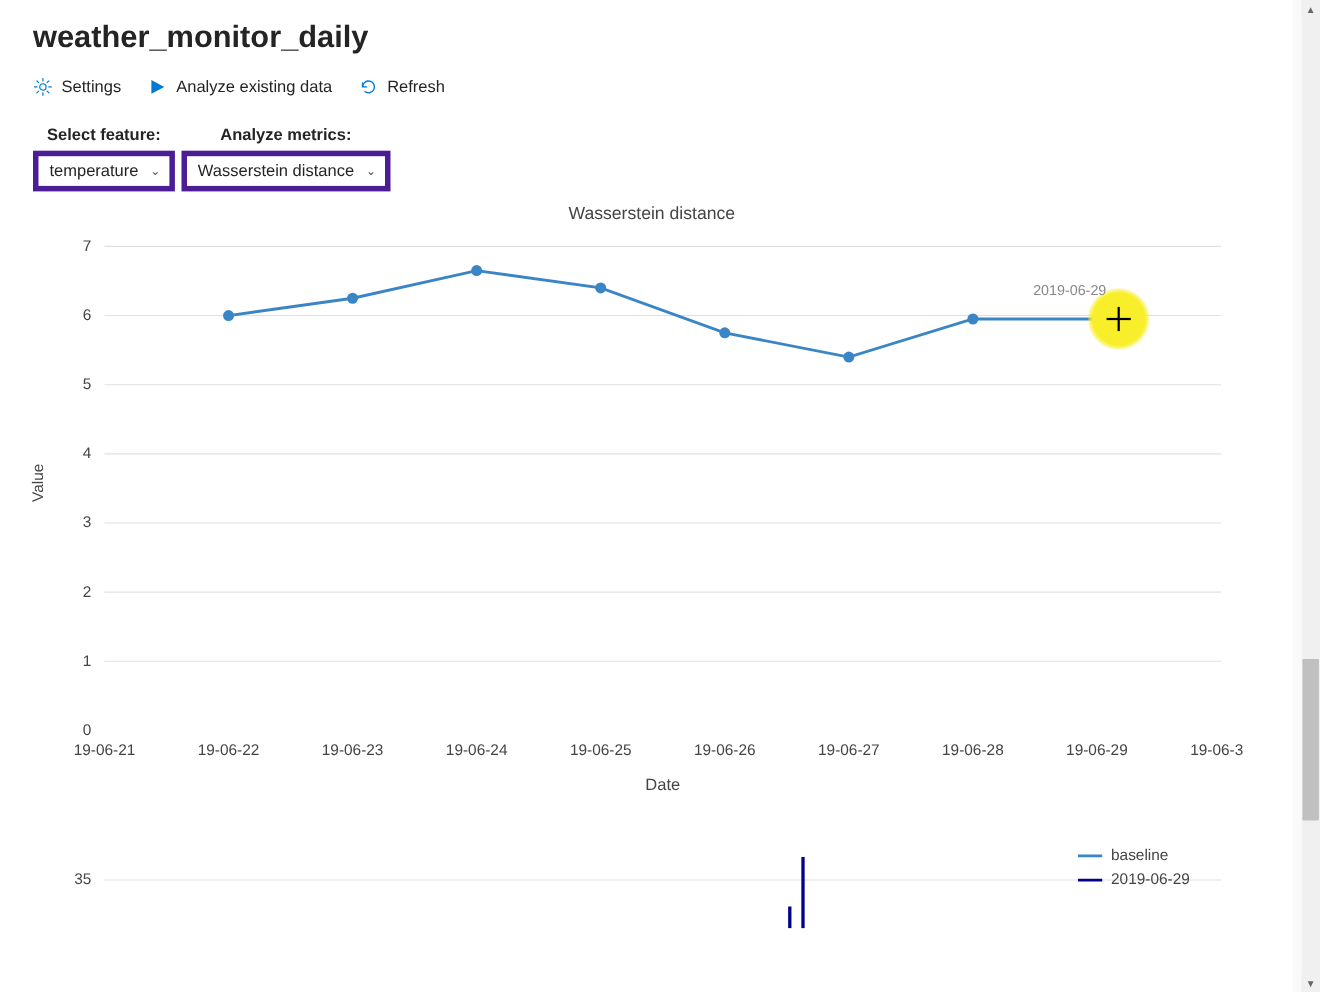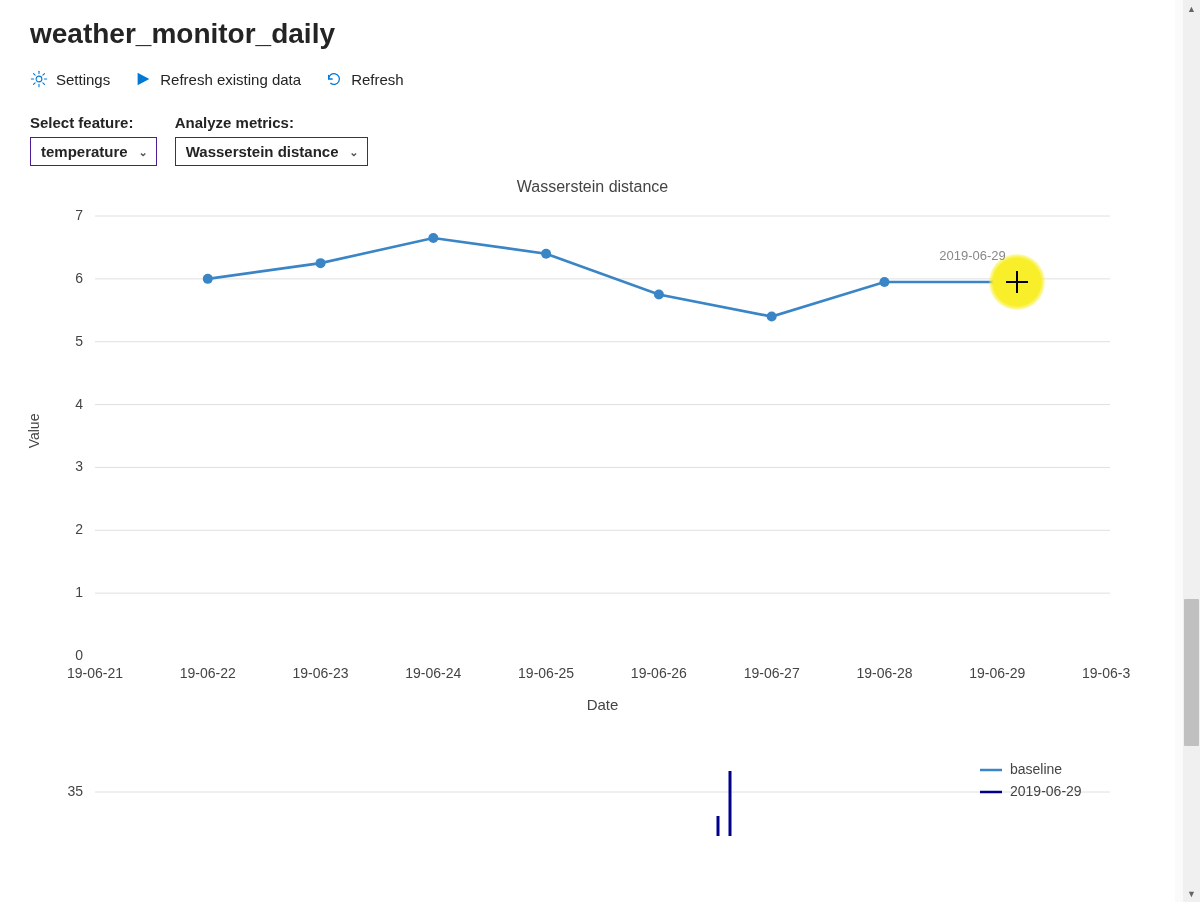--- a/index.html
+++ b/index.html
@@ -82,31 +82,30 @@
     gap: 24px;
     align-items: center;
     font-size: 15px;
     margin-bottom: 26px;
   }
   .tb-item { display: flex; align-items: flex-end; gap: 8px; cursor: pointer; }
   .tb-icon {
     width: 18px; height: 18px;
     display: flex; align-items: center; justify-content: center;
   }
-  .selectors { display: flex; gap: 18px; font-size: 15px; margin-bottom: 4px; }
+  .selectors { display: flex; gap: 6px; font-size: 15px; margin-bottom: 4px; text-align: center; }
   .sel-group label { font-weight: 600; display: block; margin-bottom: 6px; }
   .dropdown {
-    border: 1px solid #4c1d95;
+    border: 5px solid #4c1d95;
     padding: 5px 28px 5px 10px;
     font-size: 15px;
     position: relative;
     display: inline-block;
     min-width: 100px;
     cursor: pointer;
-    font-weight: bold;
   }
   .dropdown .chevron {
     position: absolute;
     right: 8px; top: 50%; transform: translateY(-50%);
     font-size: 11px; color: #555;
   }
   .chart-title {
     text-align: center;
     font-size: 16px;
     color: #444;
@@ -180,21 +179,21 @@
           </svg>
         </span>
         <span>Settings</span>
       </div>
       <div class="tb-item">
         <span class="tb-icon">
           <svg viewBox="0 0 20 20" width="18" height="18">
               <path d="M4 3 L17 10 L4 17 Z" fill="var(--azure-blue)"></path>
             </svg>
         </span>
-        <span>Refresh existing data</span>
+        <span>Analyze existing data</span>
       </div>
       <div class="tb-item">
         <span class="tb-icon">
           <svg viewBox="0 0 20 20" width="18" height="18" stroke="var(--azure-blue)" stroke-width="1.4" fill="none">
             <path d="M4 10 a6 6 0 1 1 2 4.5"></path>
             <path d="M4 6 L4 10 L8 10" stroke-linecap="round"></path>
           </svg>
         </span>
         <span>Refresh</span>
       </div>

